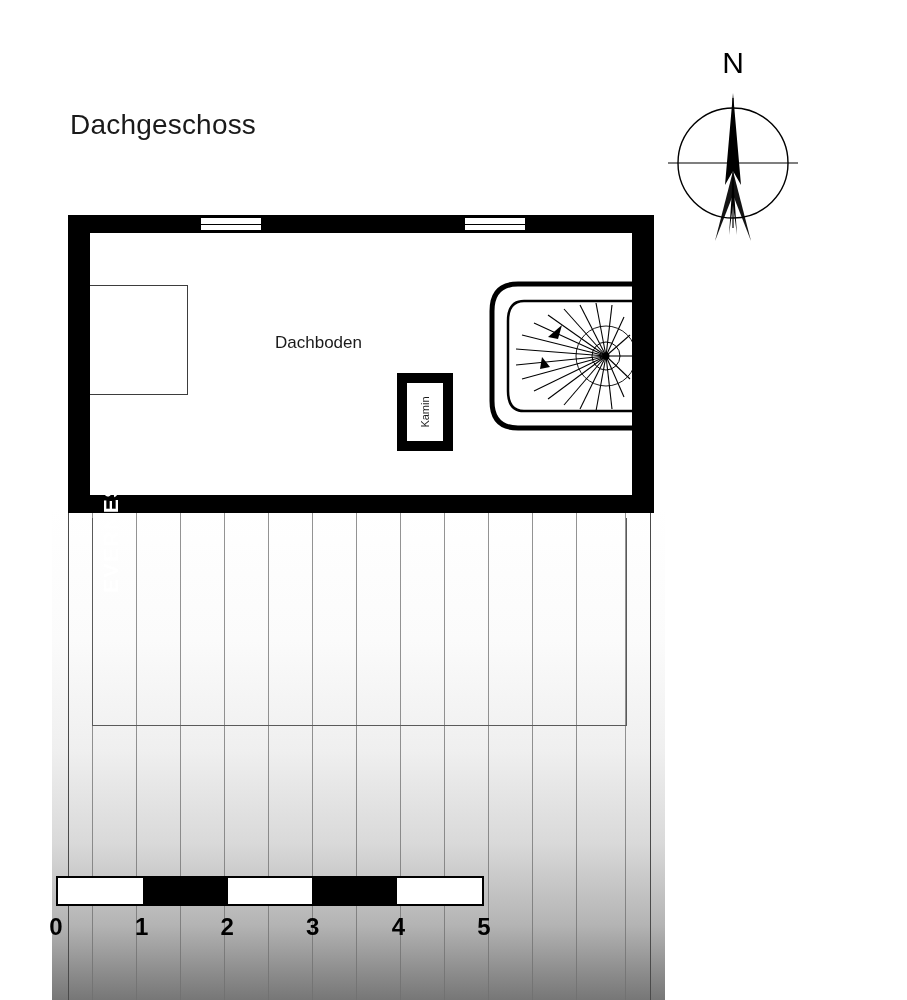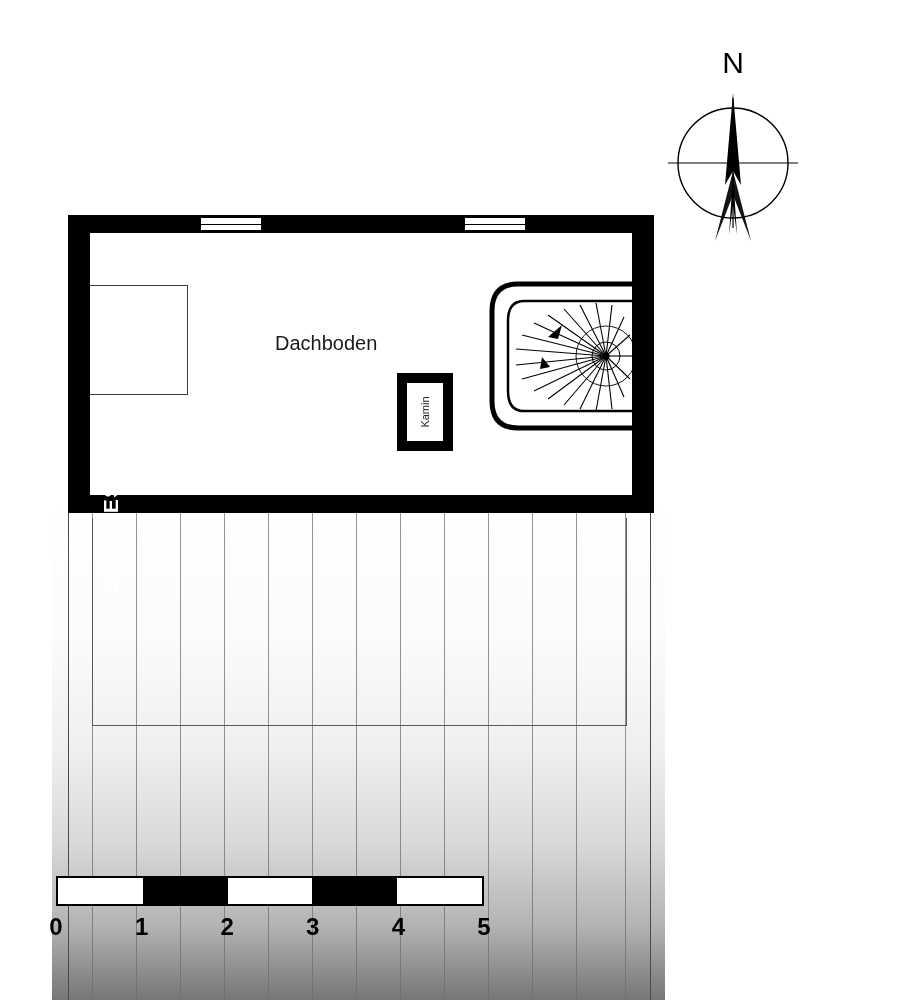--- a/index.html
+++ b/index.html
@@ -140,21 +140,21 @@
     position: absolute;
     left: 22px;
     top: 18px;
     width: 542px;
     height: 262px;
     background: #ffffff;
   }
 
   .room-label {
     position: absolute;
-    font-size: 20px;
+    font-size: 17px;
     line-height: 20px;
     color: #1a1a1a;
     white-space: nowrap;
   }
   .label-dachboden { left: 185px; top: 100px; }
 
   
   .left-alcove {
     position: absolute;
     left: 0px;
@@ -260,20 +260,21 @@
     line-height: 30px;
     font-weight: 700;
     color: #000;
   }
 </style>
 </head>
 <body>
 
 <div class="floorplan-root">
 
+  <div class="plan-title">Dachgeschoss</div>
 
   <div class="north-rose">
     <div class="north-letter">N</div>
     <svg width="140" height="205" viewBox="0 0 140 205">
       <circle cx="70" cy="118" r="55" fill="none" stroke="#000" stroke-width="1.4"></circle>
       <line x1="5" y1="118" x2="135" y2="118" stroke="#000" stroke-width="1.2"></line>
       <line x1="70" y1="53" x2="70" y2="183" stroke="#000" stroke-width="1.2"></line>
 
       <polygon points="70,48 62,140 70,126 78,140" fill="#000"></polygon>
 

